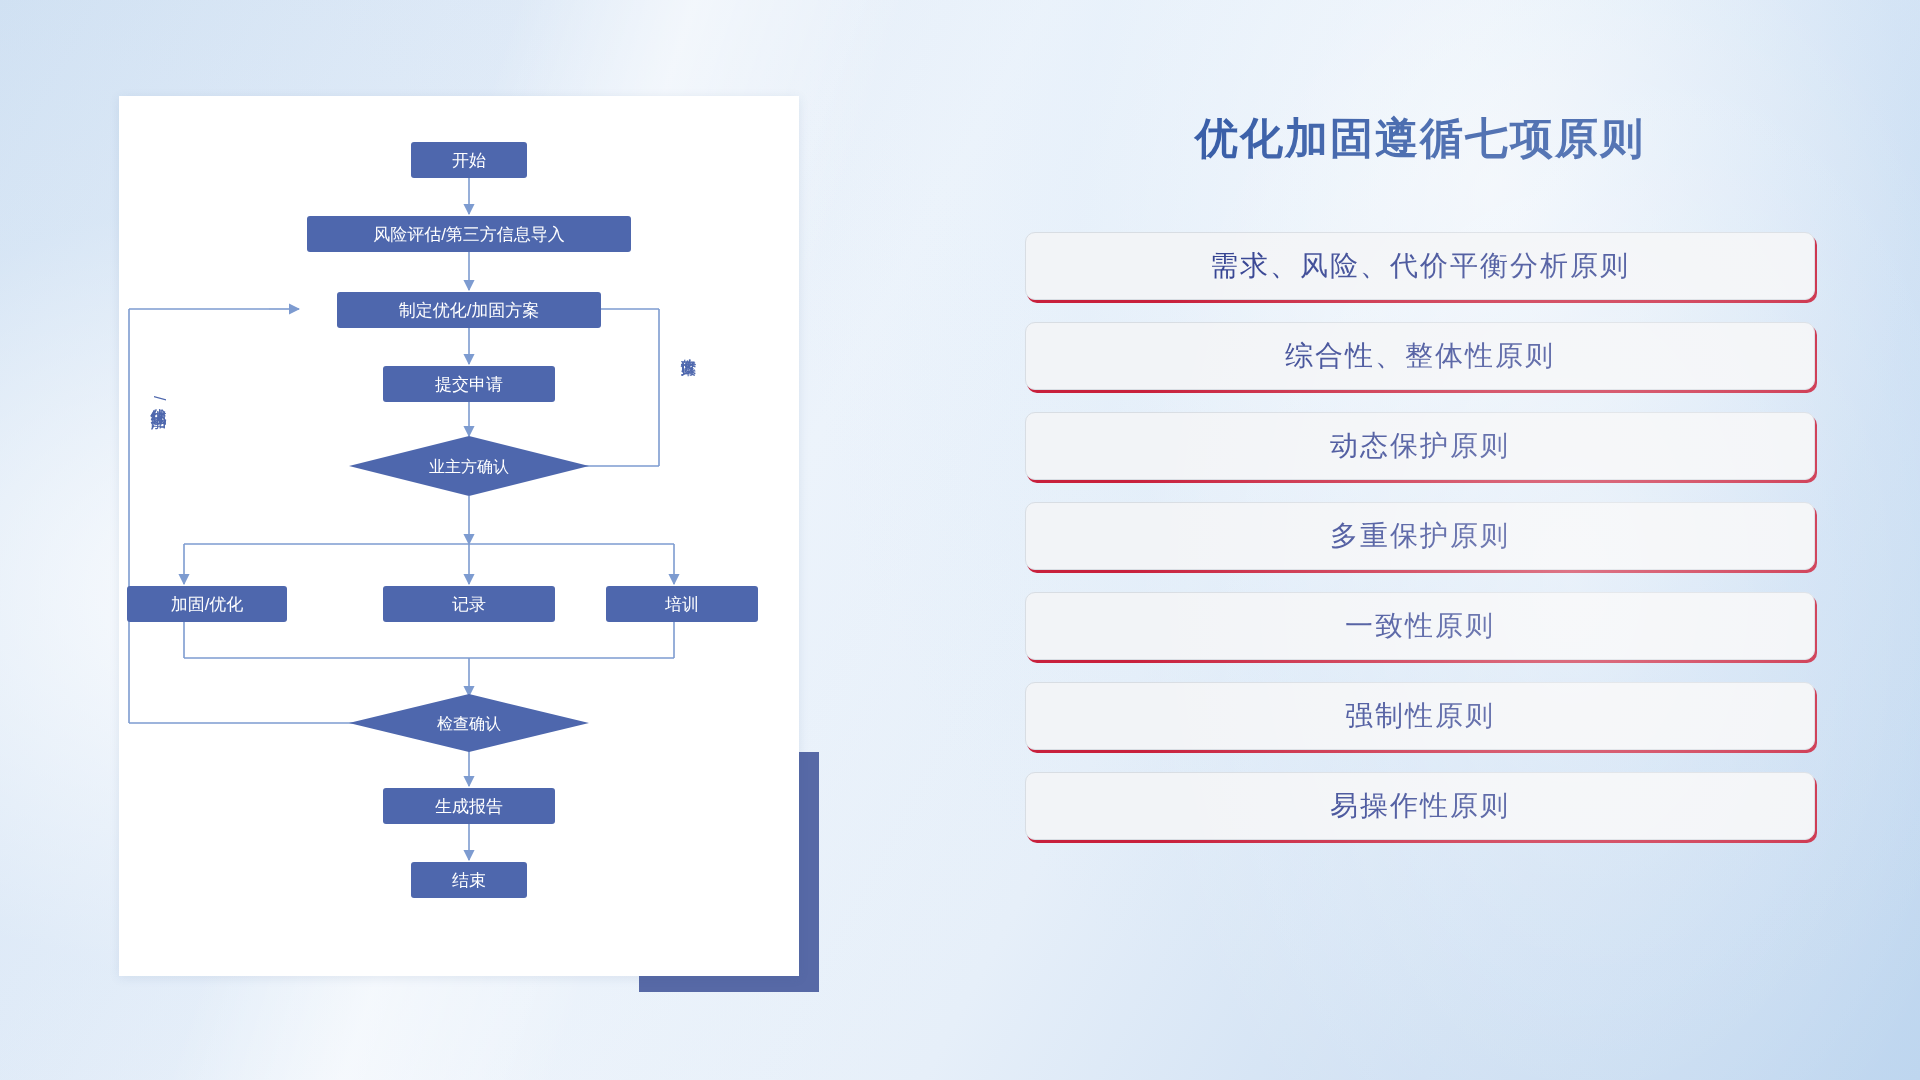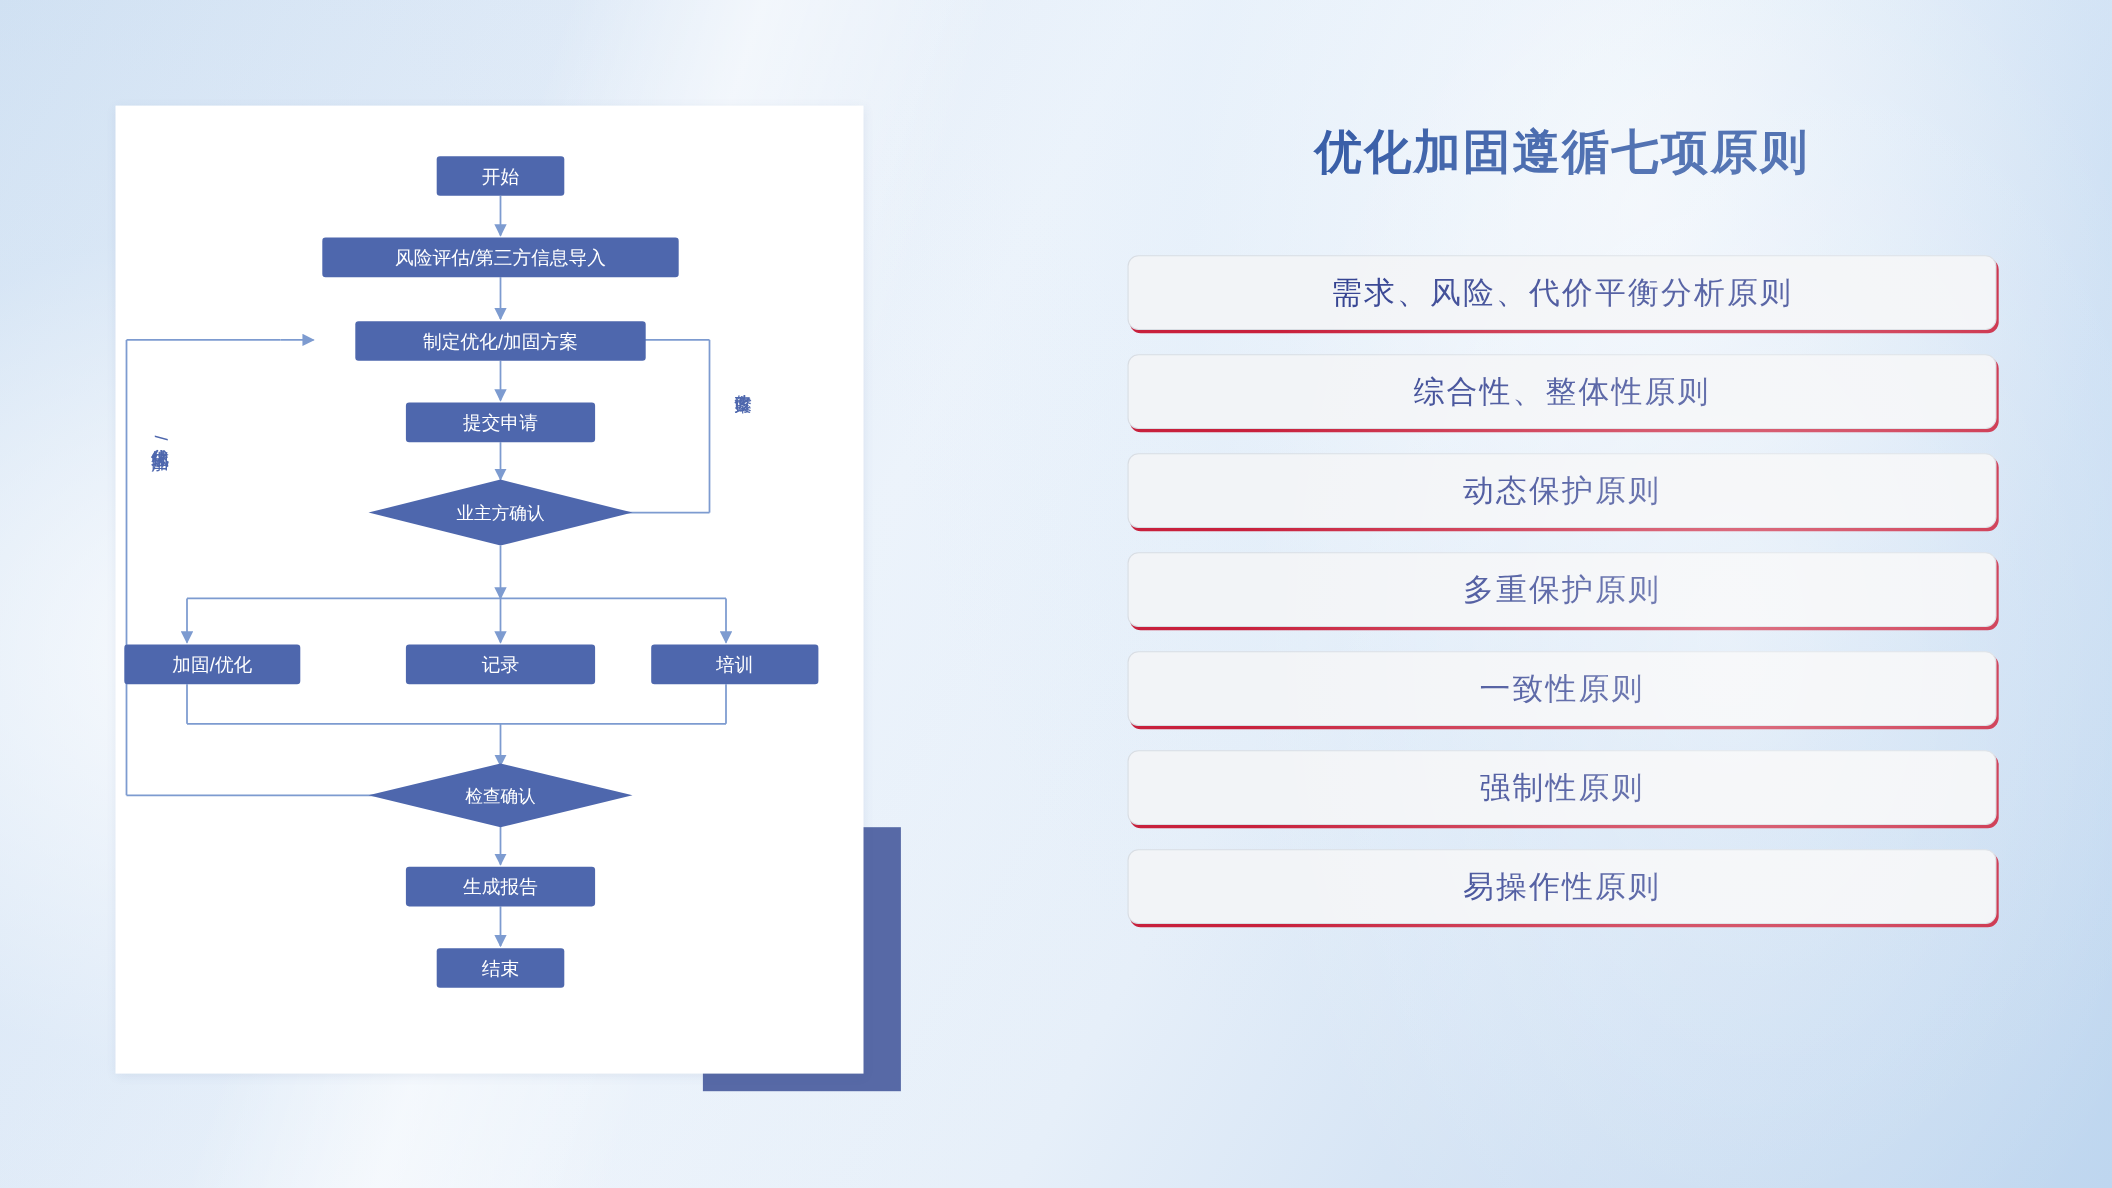--- a/index.html
+++ b/index.html
@@ -44,21 +44,21 @@
     position: absolute;
     left: 639px;
     top: 752px;
     width: 180px;
     height: 240px;
     background: #4a5d9e;
     opacity: .92;
   }
   .chart-card {
     position: absolute;
-    left: 105px;
+    left: 119px;
     top: 96px;
     width: 680px;
     height: 880px;
     background: #ffffff;
     box-shadow: 0 2px 10px rgba(60,90,140,0.10);
     overflow: hidden;
   }
   .chart-card svg { display: block; }
 
   

